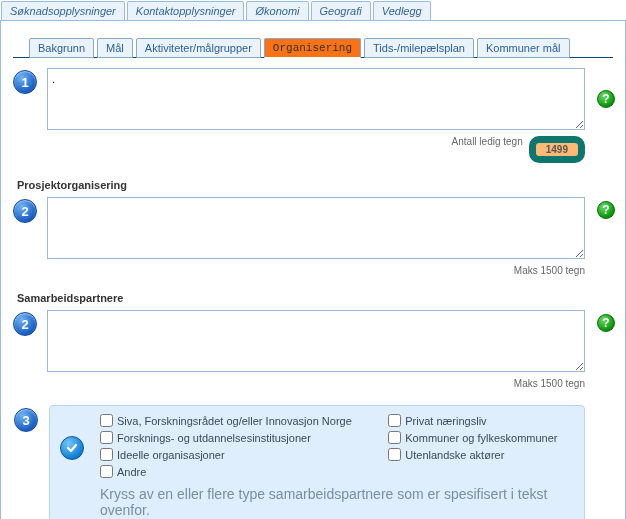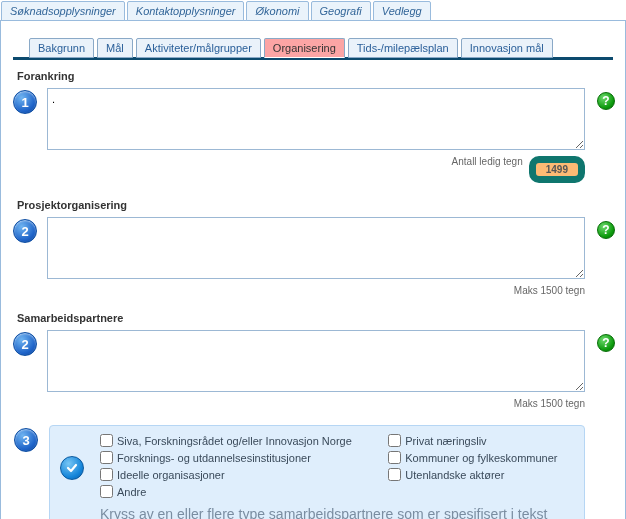--- a/index.html
+++ b/index.html
@@ -37,40 +37,41 @@
   }
   .inner {
     border: 1px solid #99bbdd;
     border-top: none;
     padding: 10px 12px 16px 12px;
   }
   .sub-tabs {
     display: flex;
     margin-top: 6px;
     margin-bottom: 10px;
-    border-bottom: 3px solid #0c4a6e;
+    border-bottom: 1px solid #0c4a6e;
     padding-left: 16px;
   }
   .sub-tabs .tab {
     border: 1px solid #8aa9c7;
     background: #eaf2fa;
     color: #2a5f99;
     padding: 3px 8px;
     margin-right: 3px;
     border-top-left-radius: 2px;
     border-top-right-radius: 2px;
     position: relative;
     top: 1px;
     cursor: pointer;
   }
   .sub-tabs .tab.active {
-    background: #fca5a5;
+    background: #f97316;
     border-bottom: 1px solid #ffffff;
     color: #333;
     font-weight: normal;
+    font-family: Liberation Mono, monospace;
   }
   .section {
     position: relative;
     margin-bottom: 16px;
   }
   .section-title {
     font-weight: bold;
     margin-bottom: 6px;
     margin-left: 4px;
   }
@@ -206,25 +207,24 @@
 </div>
 
 <div class="inner">
 
   <div class="sub-tabs">
     <div class="tab">Bakgrunn</div>
     <div class="tab">Mål</div>
     <div class="tab">Aktiviteter/målgrupper</div>
     <div class="tab active">Organisering</div>
     <div class="tab">Tids-/milepælsplan</div>
-    <div class="tab">Innovasjon mål</div>
+    <div class="tab">Kommuner mål</div>
   </div>
 
   <div class="section">
-    <div class="section-title">Forankring</div>
     <div class="help-icon">?</div>
     <div class="section-body">
       <div class="num-badge">1</div>
       <div class="field-col">
         <textarea class="big ta60" style="">.</textarea>
         <div class="helper-row">
           <span>Antall ledig tegn</span>
           <span class="count-pill">1499</span>
         </div>
       </div>

